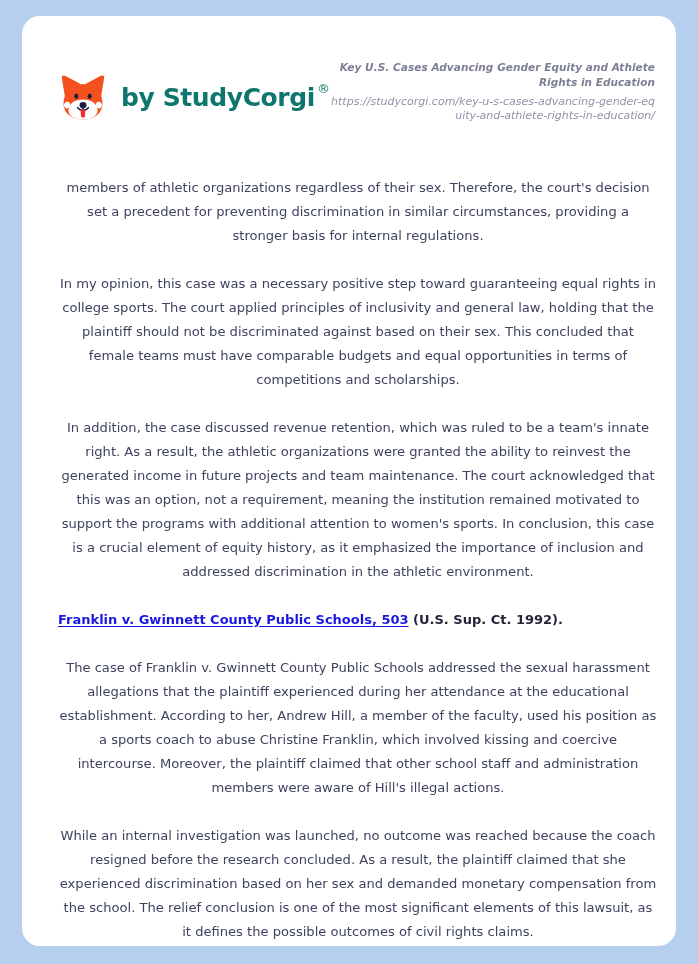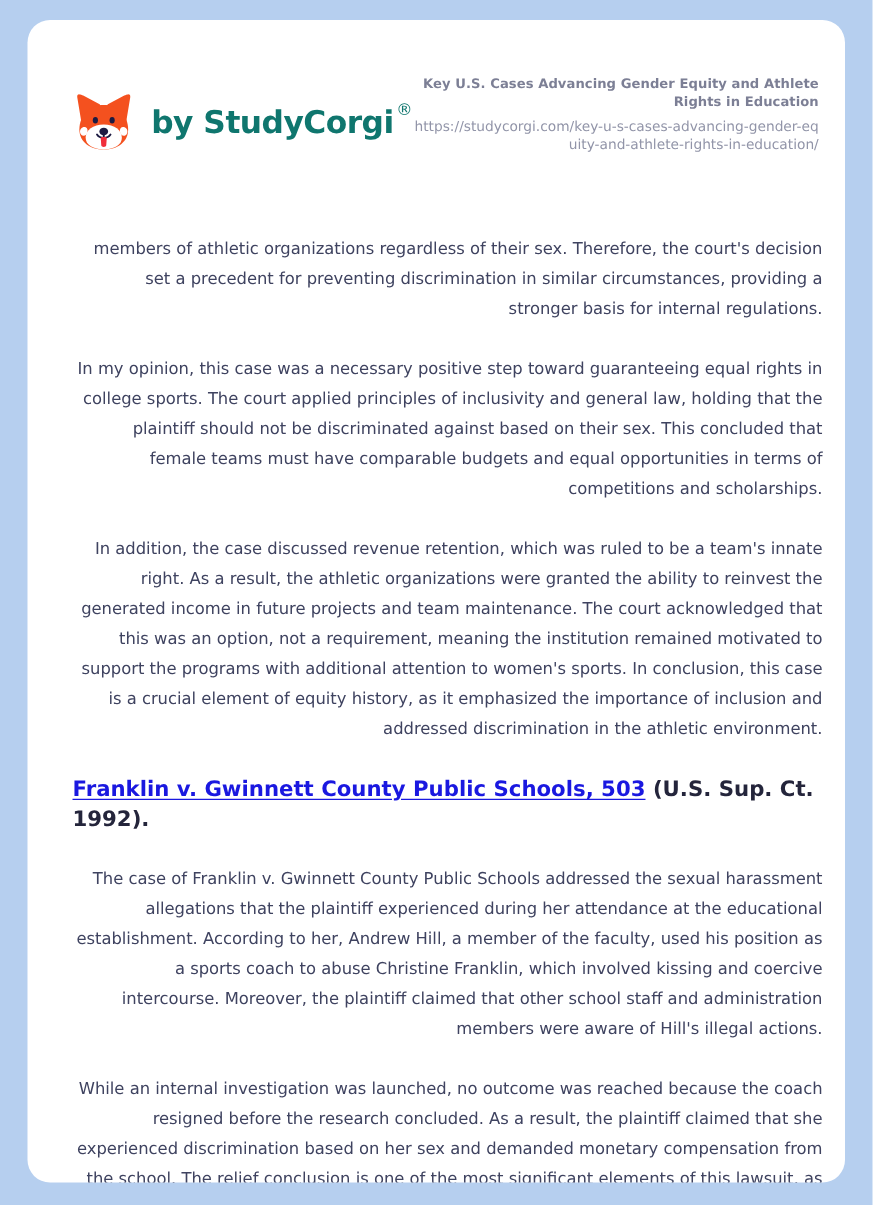--- a/index.html
+++ b/index.html
@@ -66,20 +66,21 @@
     left: 2px;
     font-weight: normal;
   }
 
   .header-meta {
     position: absolute;
     right: 21px;
     top: 44px;
     width: 330px;
     text-align: right;
+    font-style: italic;
   }
   .header-title {
     color: #7c7f95;
     font-size: 10.5px;
     font-weight: bold;
     line-height: 15px;
     letter-spacing: 0.05px;
   }
   .header-url {
     margin-top: 5px;
@@ -94,29 +95,29 @@
   .content {
     position: absolute;
     left: 36px;
     top: 160px;
     width: 600px;
   }
   .para {
     color: #3f4360;
     font-size: 13.1px;
     line-height: 24px;
-    margin: 12px 0 24px 0;
-    text-align: right;
+    margin: 0 0 24px 0;
+    text-align: center;
   }
   .para:last-child {
     margin-bottom: 0;
   }
   .case-heading {
     margin: 0 0 24px 0;
-    font-size: 17px;
+    font-size: 13px;
     line-height: 24px;
     color: #24253b;
     font-weight: bold;
   }
   .case-link {
     color: #1a18e0;
     font-weight: bold;
     text-decoration: underline;
     text-underline-offset: 2px;
   }

